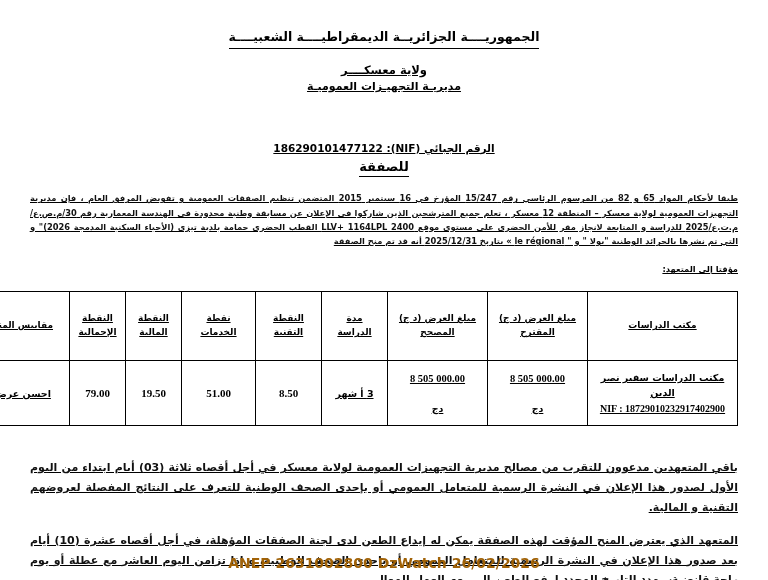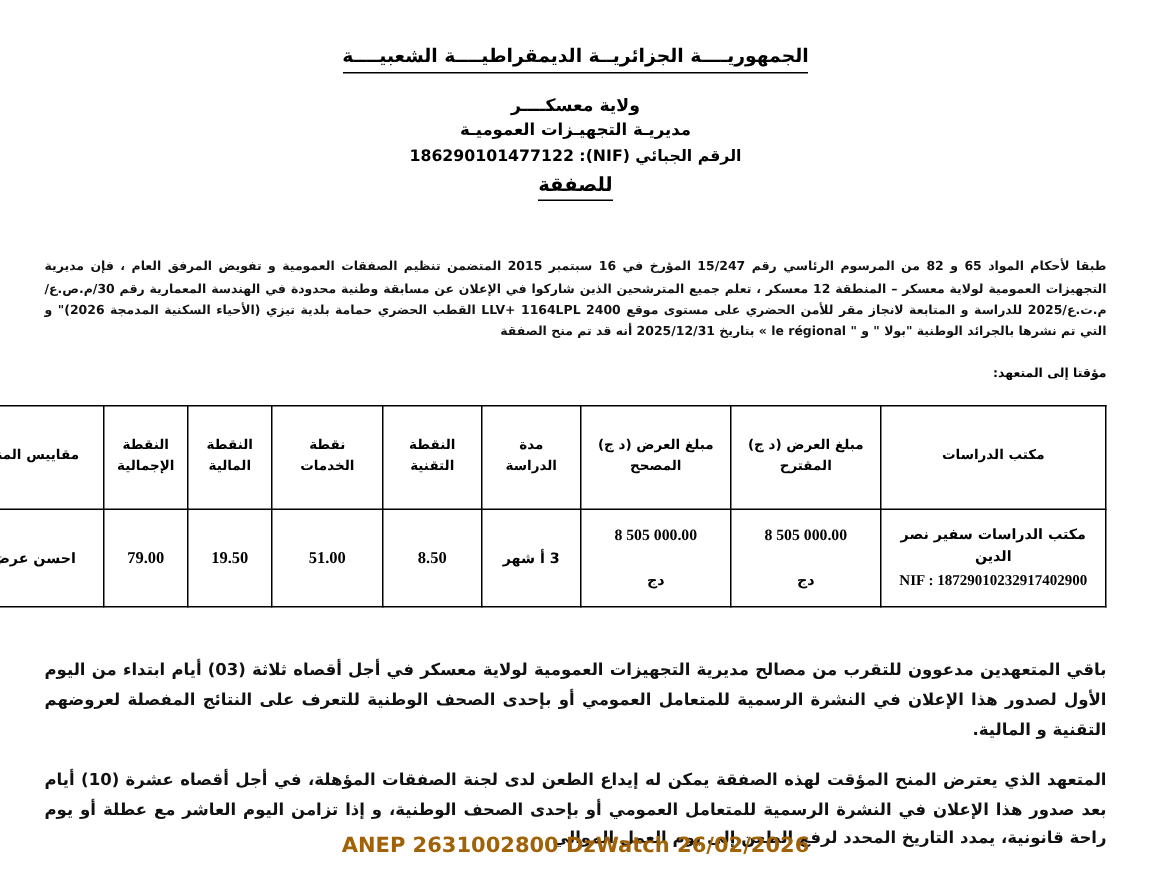--- a/index.html
+++ b/index.html
@@ -15,20 +15,21 @@
     overflow: hidden;
     position: relative;
   }
 
   .page {
     position: relative;
     width: 768px;
     height: 580px;
     box-sizing: border-box;
     padding: 0 30px;
+    text-decoration: underline;
   }
 
   
   .header-block {
     text-align: center;
     padding-top: 26px;
   }
   .republic {
     font-size: 12.5px;
     font-weight: bold;
@@ -47,38 +48,39 @@
   .direction {
     font-size: 11px;
     font-weight: bold;
     line-height: 1.5;
   }
   .nif-line {
     font-size: 10.5px;
     font-weight: bold;
     line-height: 1.6;
     direction: rtl;
+    margin-top: 44px;
   }
   .announce-title {
     font-size: 15px;
     font-weight: bold;
     margin-top: 6px;
     line-height: 1.4;
   }
   .announce-sub {
     font-size: 13px;
     font-weight: bold;
     display: inline-block;
     border-bottom: 1.2px solid #000;
     line-height: 1.3;
   }
 
   
   .body-para {
-    margin-top: 36px;
+    margin-top: 14px;
     font-size: 8.3px;
     font-weight: bold;
     line-height: 1.72;
     text-align: justify;
     direction: rtl;
     color: #111;
   }
   .trailing {
     font-size: 8.3px;
     font-weight: bold;

